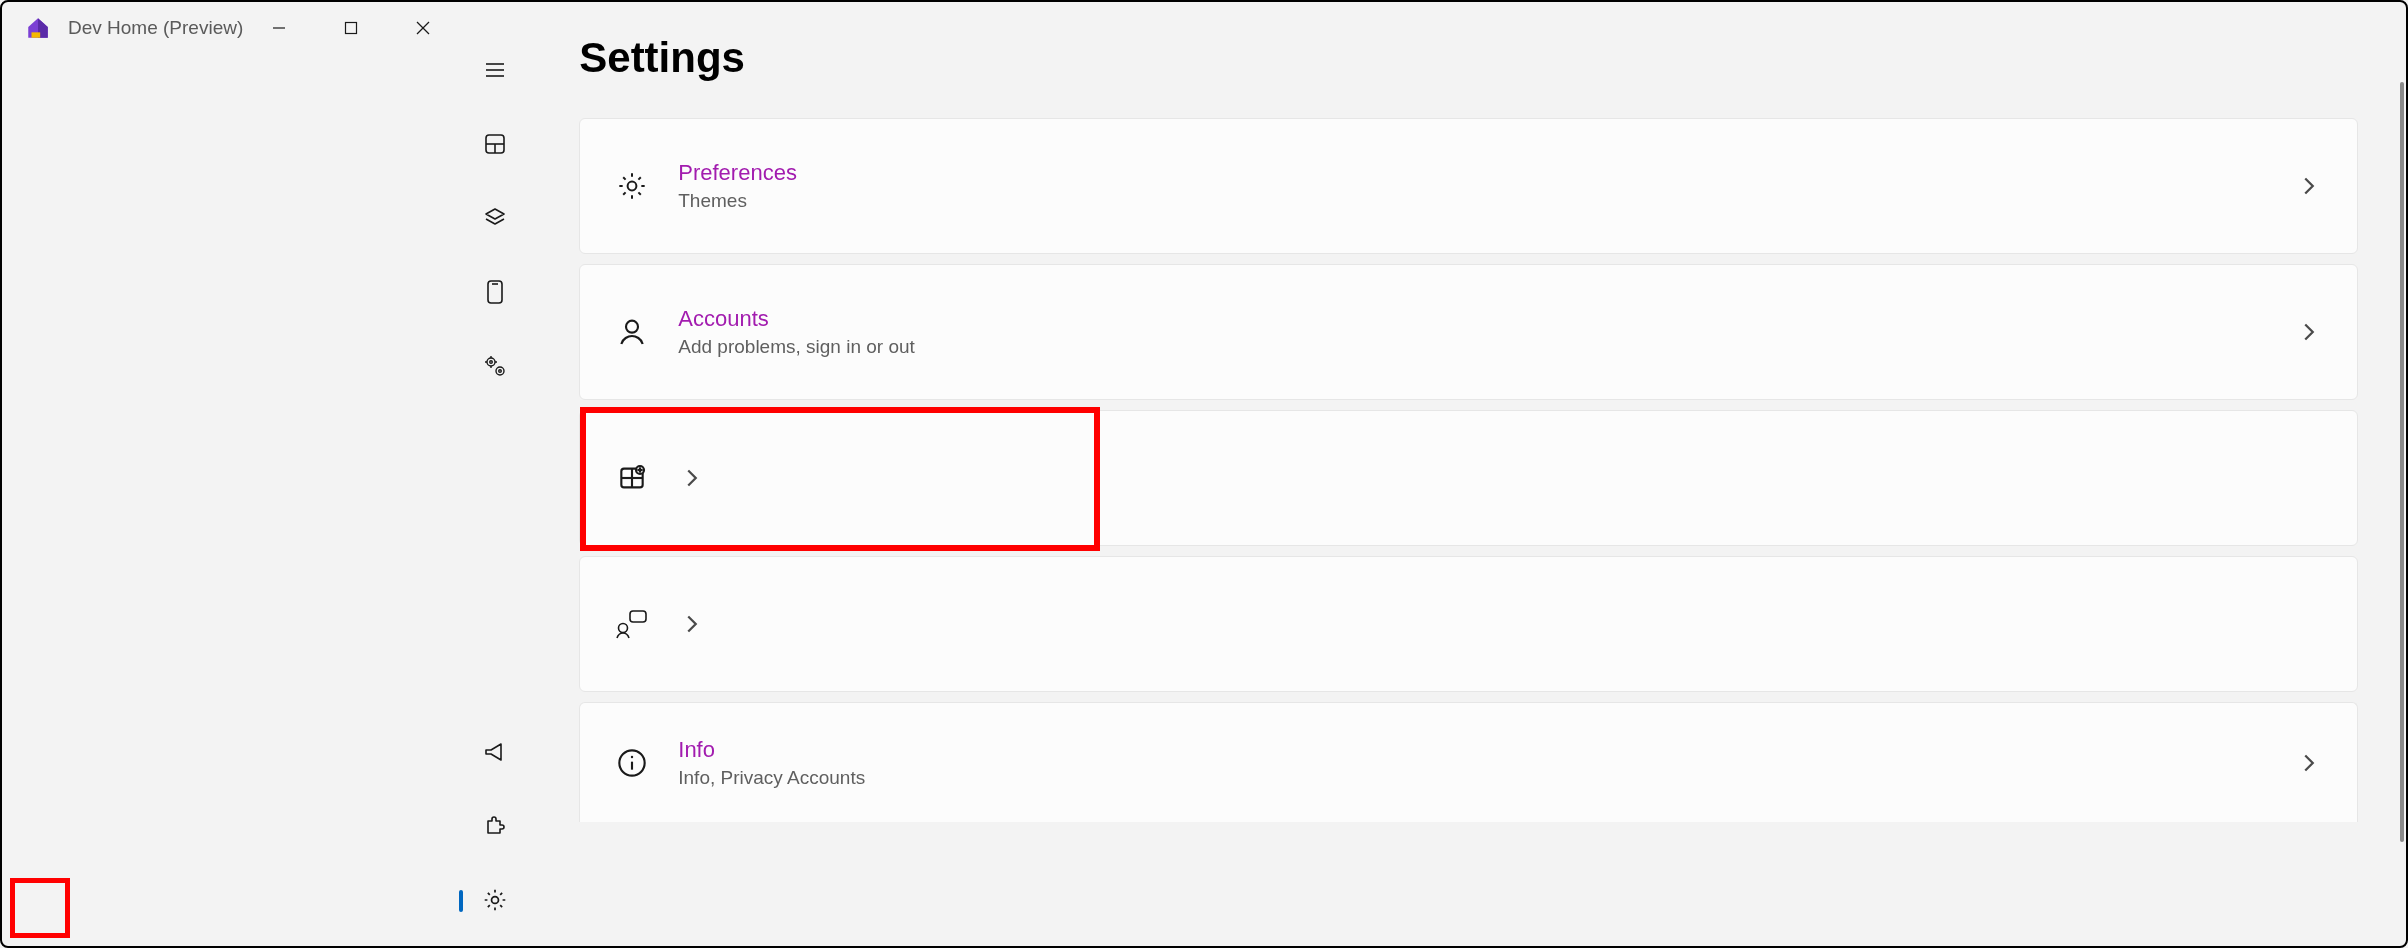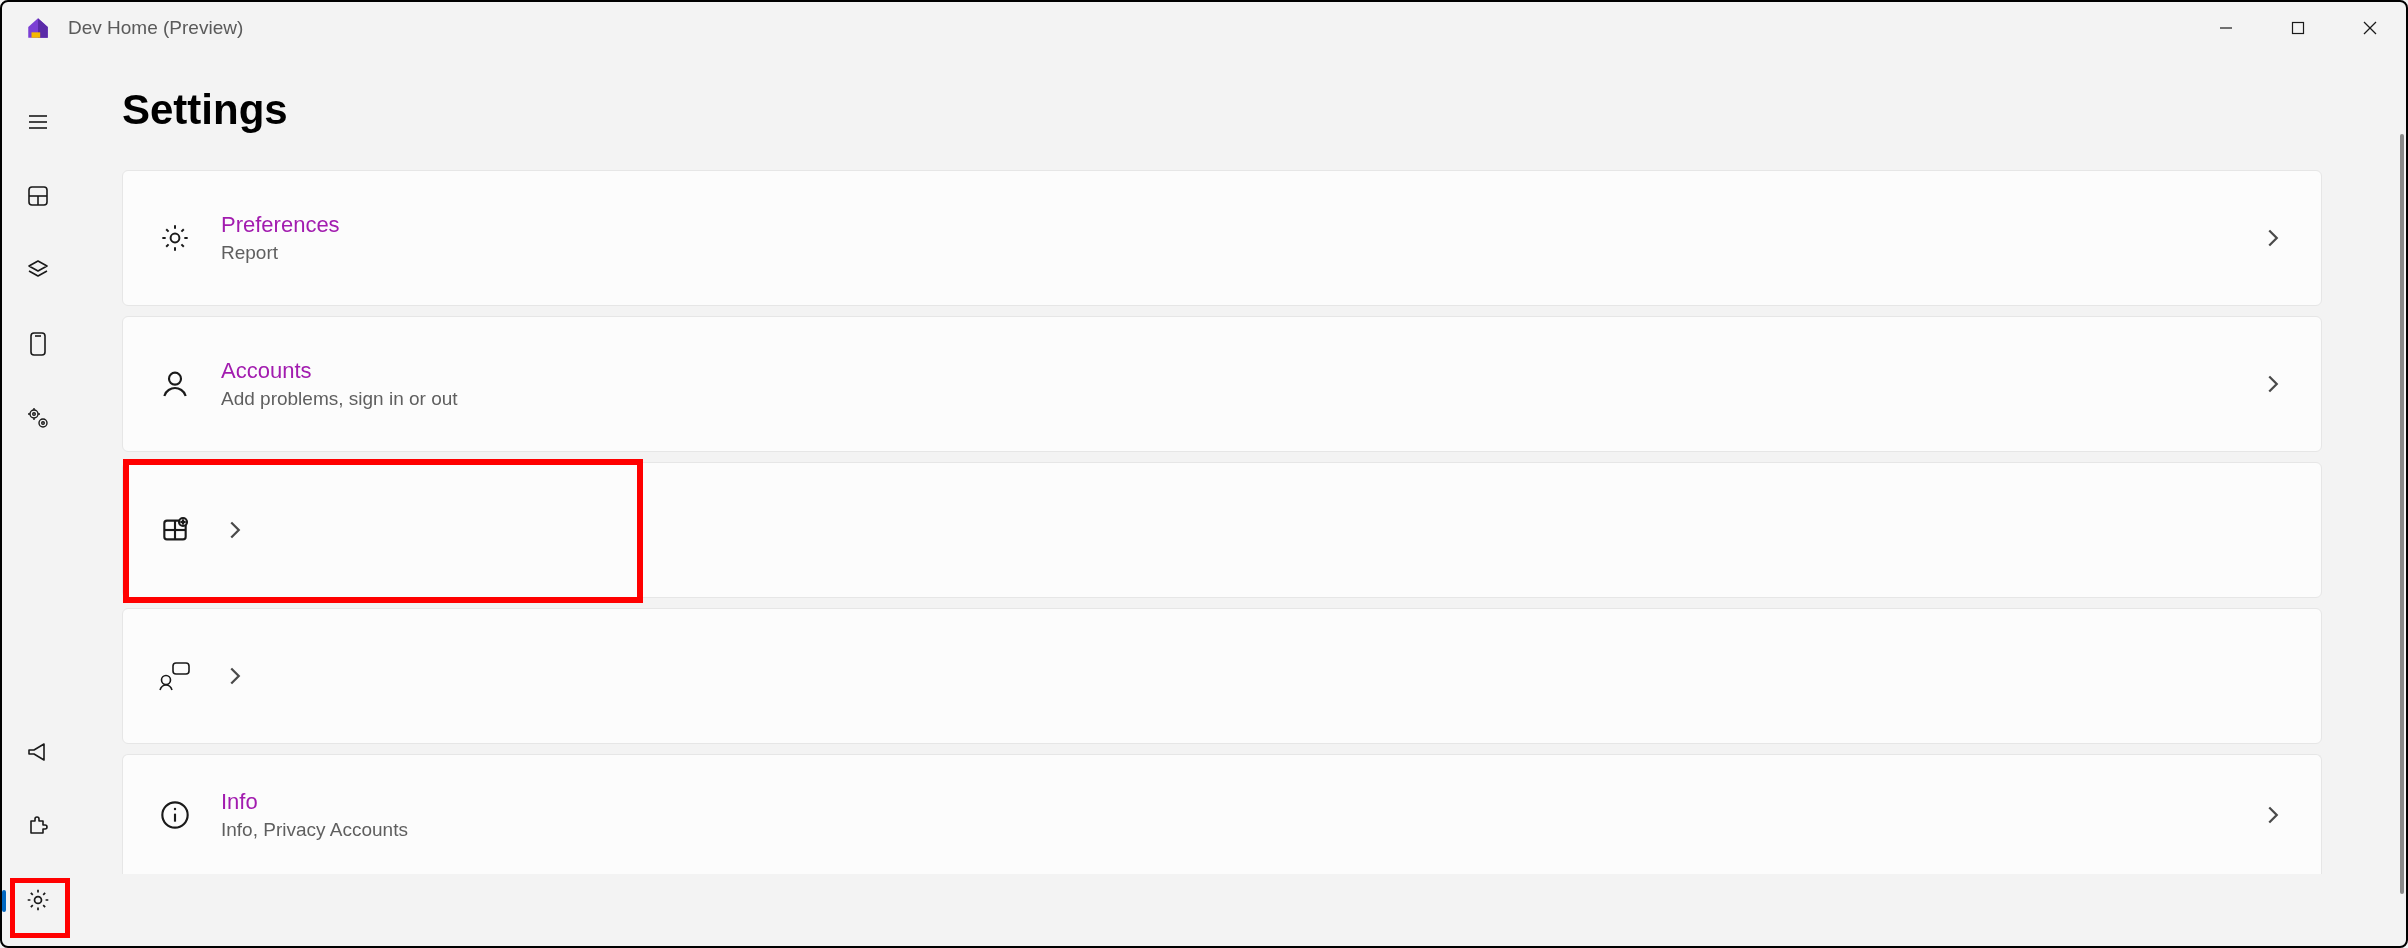--- a/index.html
+++ b/index.html
@@ -11,21 +11,21 @@
     overflow: hidden;
   }
   .window {
     width: 2408px;
     height: 948px;
     background: #f3f3f3;
     border: 2px solid #000;
     border-radius: 8px;
     position: relative;
     display: flex;
-    flex-direction: column;
+    flex-direction: row;
   }
   
   .titlebar {
     height: 52px;
     display: flex;
     align-items: center;
     padding-left: 22px;
     -webkit-user-select: none;
     user-select: none;
   }
@@ -277,21 +277,21 @@
 
         <div class="card">
           <span class="card-icon">
             <svg width="32" height="32" viewBox="0 0 24 24" fill="none" stroke="#1a1a1a" stroke-width="1.5">
               <circle cx="12" cy="12" r="3.3"></circle>
               <path d="M12 2.5v2.5M12 19v2.5M21.5 12h-2.5M5 12H2.5M18.6 5.4l-1.8 1.8M7.2 16.8l-1.8 1.8M18.6 18.6l-1.8-1.8M7.2 7.2 5.4 5.4"></path>
             </svg>
           </span>
           <div class="text">
             <div class="card-title">Preferences</div>
-            <div class="card-sub">Report</div>
+            <div class="card-sub">Themes</div>
           </div>
           <span class="chevron">
             <svg width="14" height="20" viewBox="0 0 10 16" fill="none" stroke="#4a4a4a" stroke-width="1.8">
                 <polyline points="2,2 8,8 2,14"></polyline>
               </svg>
           </span>
         </div>
 
         <div class="card">
           <span class="card-icon">

